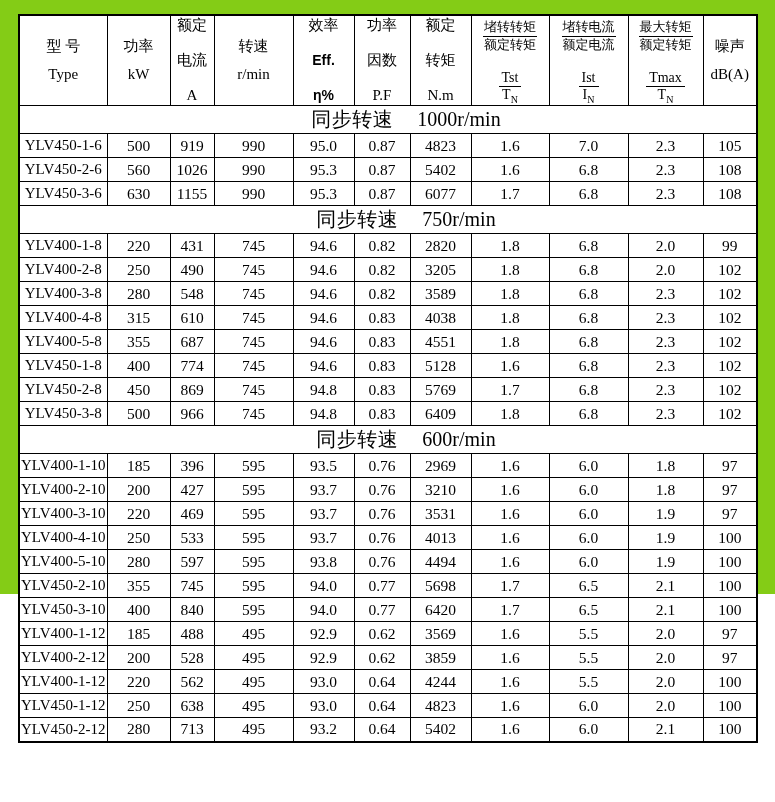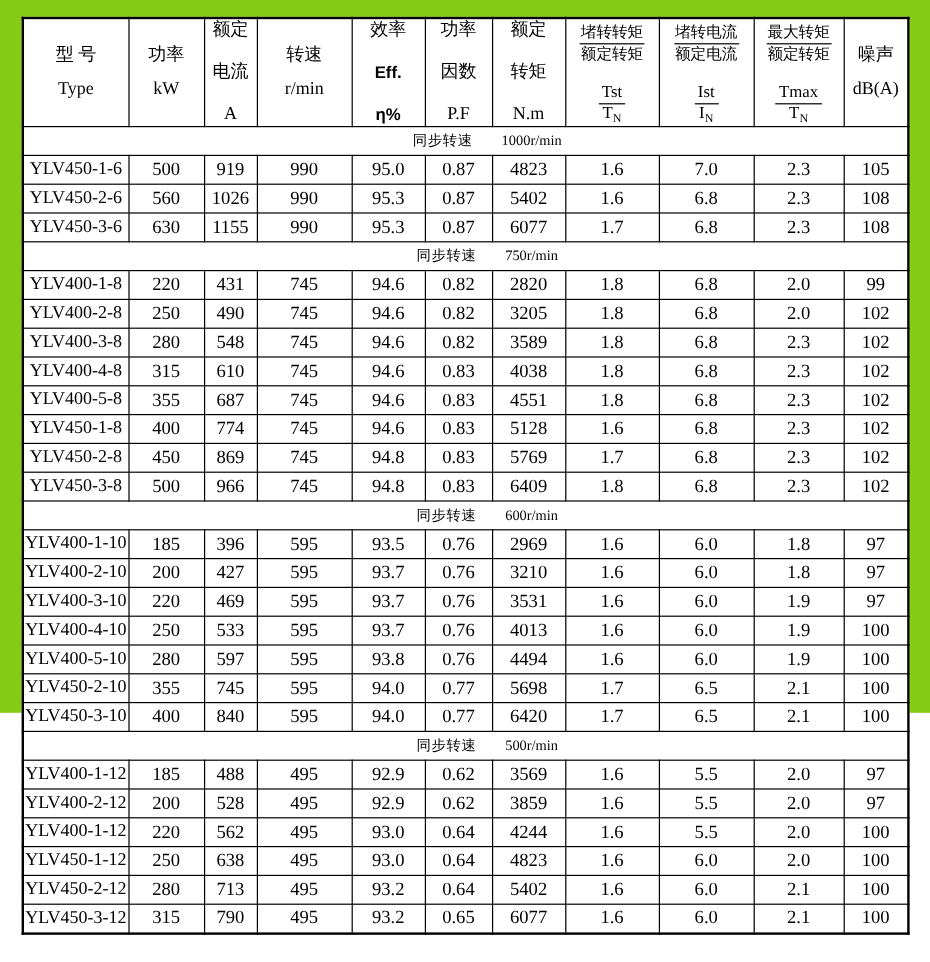--- a/index.html
+++ b/index.html
@@ -73,21 +73,21 @@
     font-size: 14px;
     margin-top: 17px;
   }
   .frac .symden { font-size: 14px; }
   sub { font-size: 10px; line-height: 0; }
   
   tbody tr { height: 24px; }
   tbody td { font-size: 15.5px; }
   td.type-cell { font-size: 15px; }
   tr.section-row td {
-    font-size: 12px;
+    font-size: 20px;
     letter-spacing: 0.5px;
     padding-left: 36px;
   }
   tr.section-row .speed { margin-left: 24px; letter-spacing: 0; }
 </style>
 </head>
 <body>
 
 <div class="page">
   <table class="spec">
@@ -421,23 +421,20 @@
           <td>840</td>
           <td>595</td>
           <td>94.0</td>
           <td>0.77</td>
           <td>6420</td>
           <td>1.7</td>
           <td>6.5</td>
           <td>2.1</td>
           <td>100</td>
         </tr>
-        <tr class="section-row">
-          <td colspan="11"><span>同步转速</span><span class="speed">500r/min</span></td>
-        </tr>
         <tr>
           <td class="type-cell">YLV400-1-12</td>
           <td>185</td>
           <td>488</td>
           <td>495</td>
           <td>92.9</td>
           <td>0.62</td>
           <td>3569</td>
           <td>1.6</td>
           <td>5.5</td>
@@ -489,28 +486,15 @@
           <td>713</td>
           <td>495</td>
           <td>93.2</td>
           <td>0.64</td>
           <td>5402</td>
           <td>1.6</td>
           <td>6.0</td>
           <td>2.1</td>
           <td>100</td>
         </tr>
-        <tr>
-          <td class="type-cell">YLV450-3-12</td>
-          <td>315</td>
-          <td>790</td>
-          <td>495</td>
-          <td>93.2</td>
-          <td>0.65</td>
-          <td>6077</td>
-          <td>1.6</td>
-          <td>6.0</td>
-          <td>2.1</td>
-          <td>100</td>
-        </tr>
       </tbody>
   </table>
 </div>
 
 </body></html>

